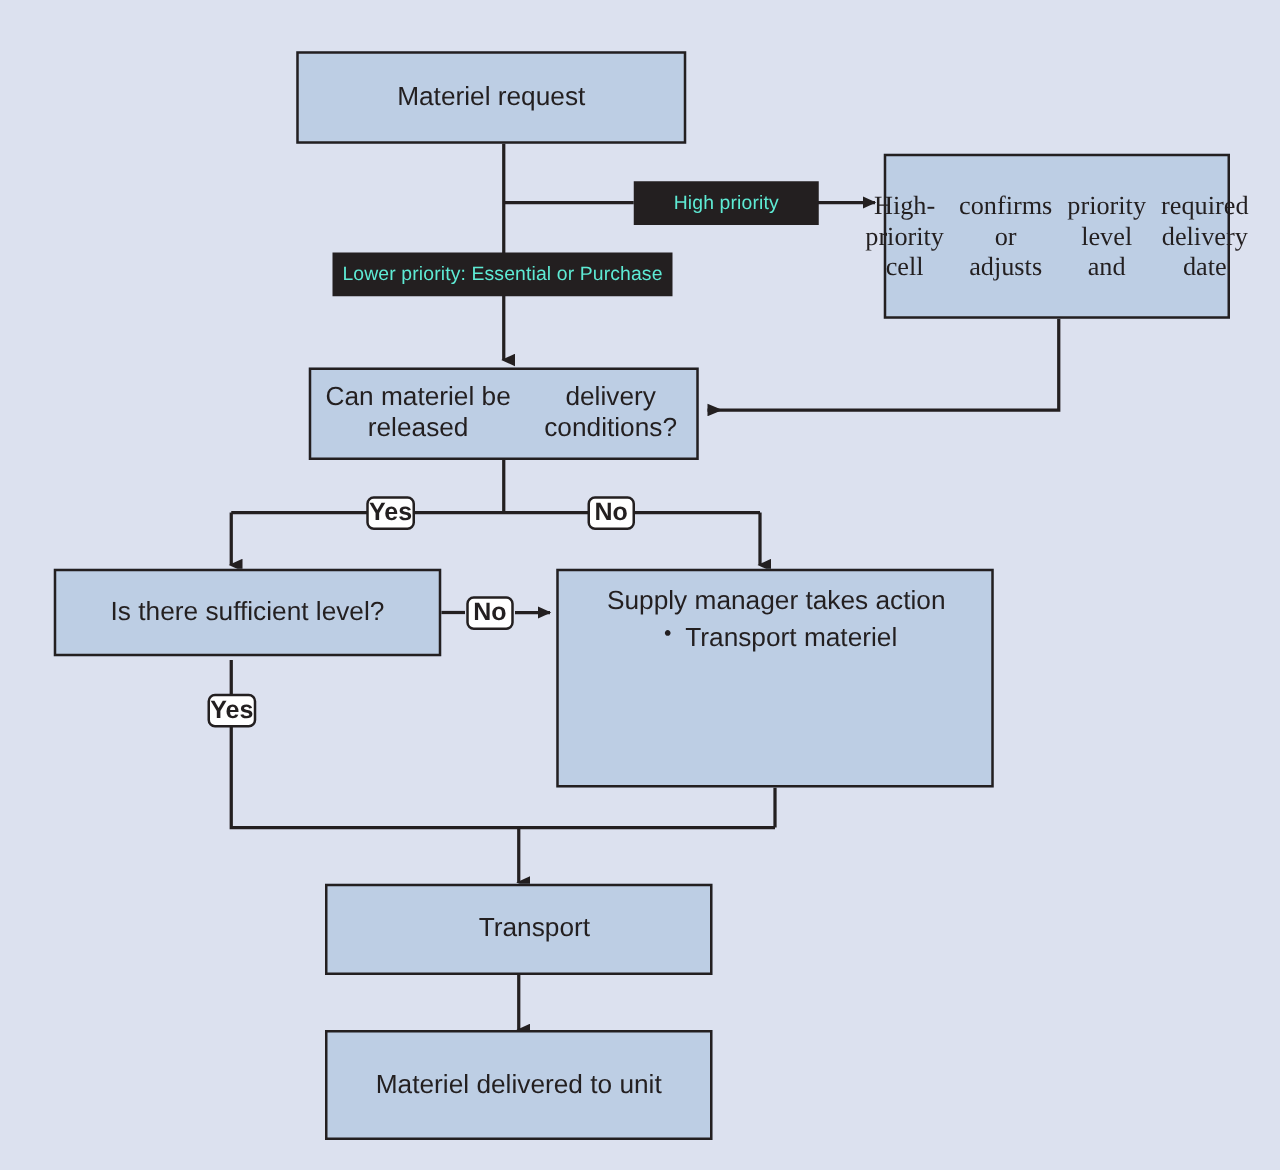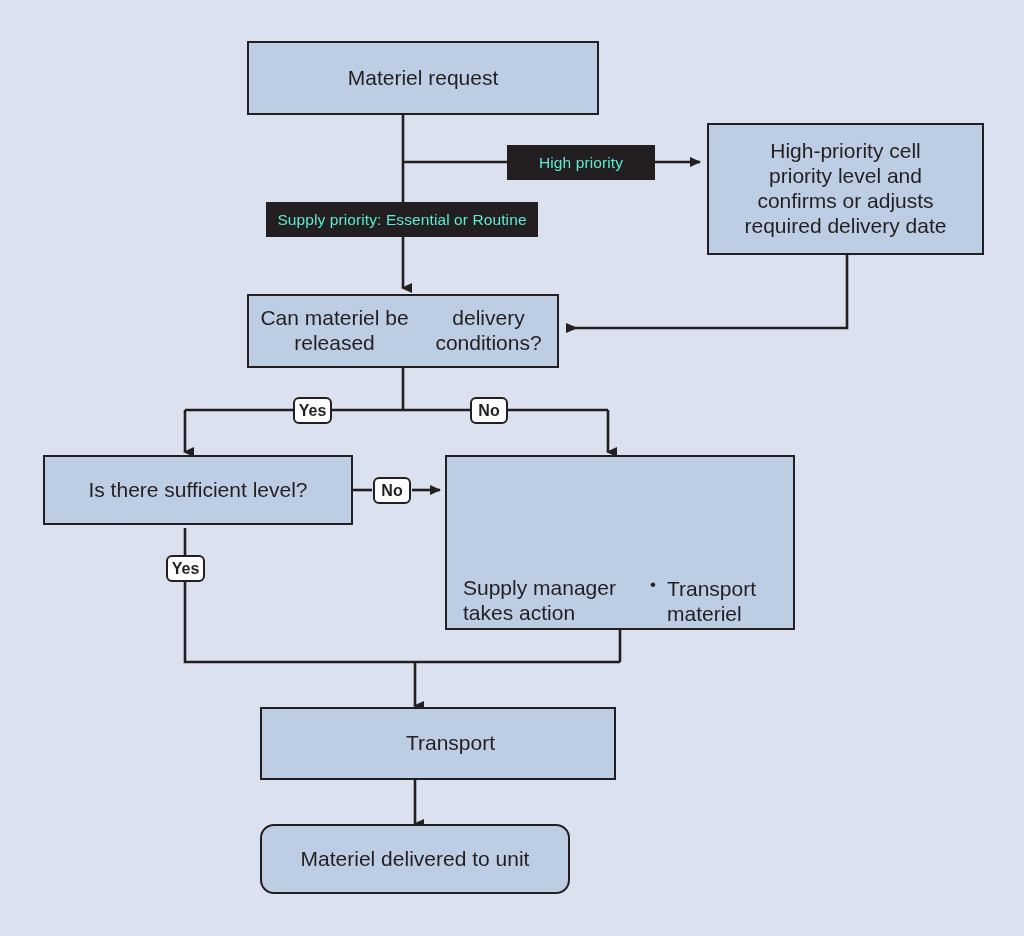--- a/index.html
+++ b/index.html
@@ -30,25 +30,25 @@
     display: flex;
     align-items: center;
     justify-content: center;
     color: #231f20;
     font-size: 21px;
     line-height: 1.18;
     text-align: center;
   }
   .node .txt { display: block; padding: 0 6px; }
   .node.left-align {
-    align-items: flex-end;
+    align-items: center;
     justify-content: flex-start;
     text-align: left;
     padding: 12px 14px 0 16px;
-    flex-direction: row;
+    flex-direction: column;
   }
   .node.left-align .heading { font-size: 21px; margin-bottom: 2px; }
   .node.left-align ul {
     margin: 2px 0 0 0;
     padding: 0 0 0 22px;
     list-style: none;
   }
   .node.left-align li {
     font-size: 21px;
     line-height: 1.2;
@@ -76,21 +76,21 @@
     letter-spacing: 0.1px;
     white-space: nowrap;
   }
   .tag-yn {
     position: absolute;
     box-sizing: border-box;
     background: #ffffff;
     color: #231f20;
     border: 2px solid #231f20;
     border-radius: 6px;
-    font-size: 16px;
+    font-size: 20px;
     font-weight: bold;
     display: flex;
     align-items: center;
     justify-content: center;
     white-space: nowrap;
   }
 </style>
 </head>
 <body>
 
@@ -132,40 +132,40 @@
       <path d="M185,528 L185,662 L620,662"></path>
 
       <path d="M620,630 L620,662"></path>
 
       <path d="M415,662 L415,706" marker-end="url(#arrowDown)"></path>
 
       <path d="M415,780 L415,824" marker-end="url(#arrowDown)"></path>
     </g>
   </svg>
 
-  <div class="node" style="left:247px; top:41px; width:352px; height:74px;">
+  <div class="node" style="left:237px; top:41px; width:312px; height:74px;">
     <span class="txt">Materiel request</span>
   </div>
 
   <div class="node" style="left:707px; top:123px; width:277px; height:132px;">
     <span class="txt"></span>
   </div>
-  <div class="node" style="left:707px; top:123px; width:277px; height:132px; background:transparent; border:none; flex-direction:column; justify-content:center;">
+  <div class="node" style="left:707px; top:123px; width:277px; height:132px; background:transparent; border:none; justify-content:center;font-family:Liberation Serif, serif;">
     <span class="txt">High-priority cell</span>
+    <span class="txt">confirms or adjusts</span>
     <span class="txt">priority level and</span>
-    <span class="txt">confirms or adjusts</span>
     <span class="txt">required delivery date</span>
   </div>
 
   <div class="tag-black" style="left:507px; top:145px; width:148px; height:35px;">
     <span>High priority</span>
   </div>
 
   <div class="tag-black" style="left:266px; top:202px; width:272px; height:35px;">
-    <span>Supply priority: Essential or Routine</span>
+    <span>Lower priority: Essential or Purchase</span>
   </div>
 
   <div class="node" style="left:247px; top:294px; width:312px; height:74px; flex-direction:row;">
     <span class="txt">Can materiel be released</span>
     <span class="txt">delivery conditions?</span>
   </div>
 
   <div class="tag-yn" style="left:293px; top:397px; width:39px; height:27px;">
     <span>Yes</span>
   </div>
@@ -186,21 +186,21 @@
     <span>Yes</span>
   </div>
 
   <div class="node left-align" style="left:445px; top:455px; width:350px; height:175px;">
     <span class="heading">Supply manager takes action</span>
     <ul>
       <li>Transport materiel</li>
     </ul>
   </div>
 
-  <div class="node" style="left:260px; top:707px; width:356px; height:73px;padding-left:25px;">
+  <div class="node" style="left:260px; top:707px; width:310px; height:73px;padding-left:25px;">
     <span class="txt">Transport</span>
   </div>
 
-  <div class="node" style="left:260px; top:824px; width:310px; height:70px;border-radius:14px;">
+  <div class="node" style="left:260px; top:824px; width:310px; height:88px;">
     <span class="txt">Materiel delivered to unit</span>
   </div>
 
 </div>
 
 </body></html>

